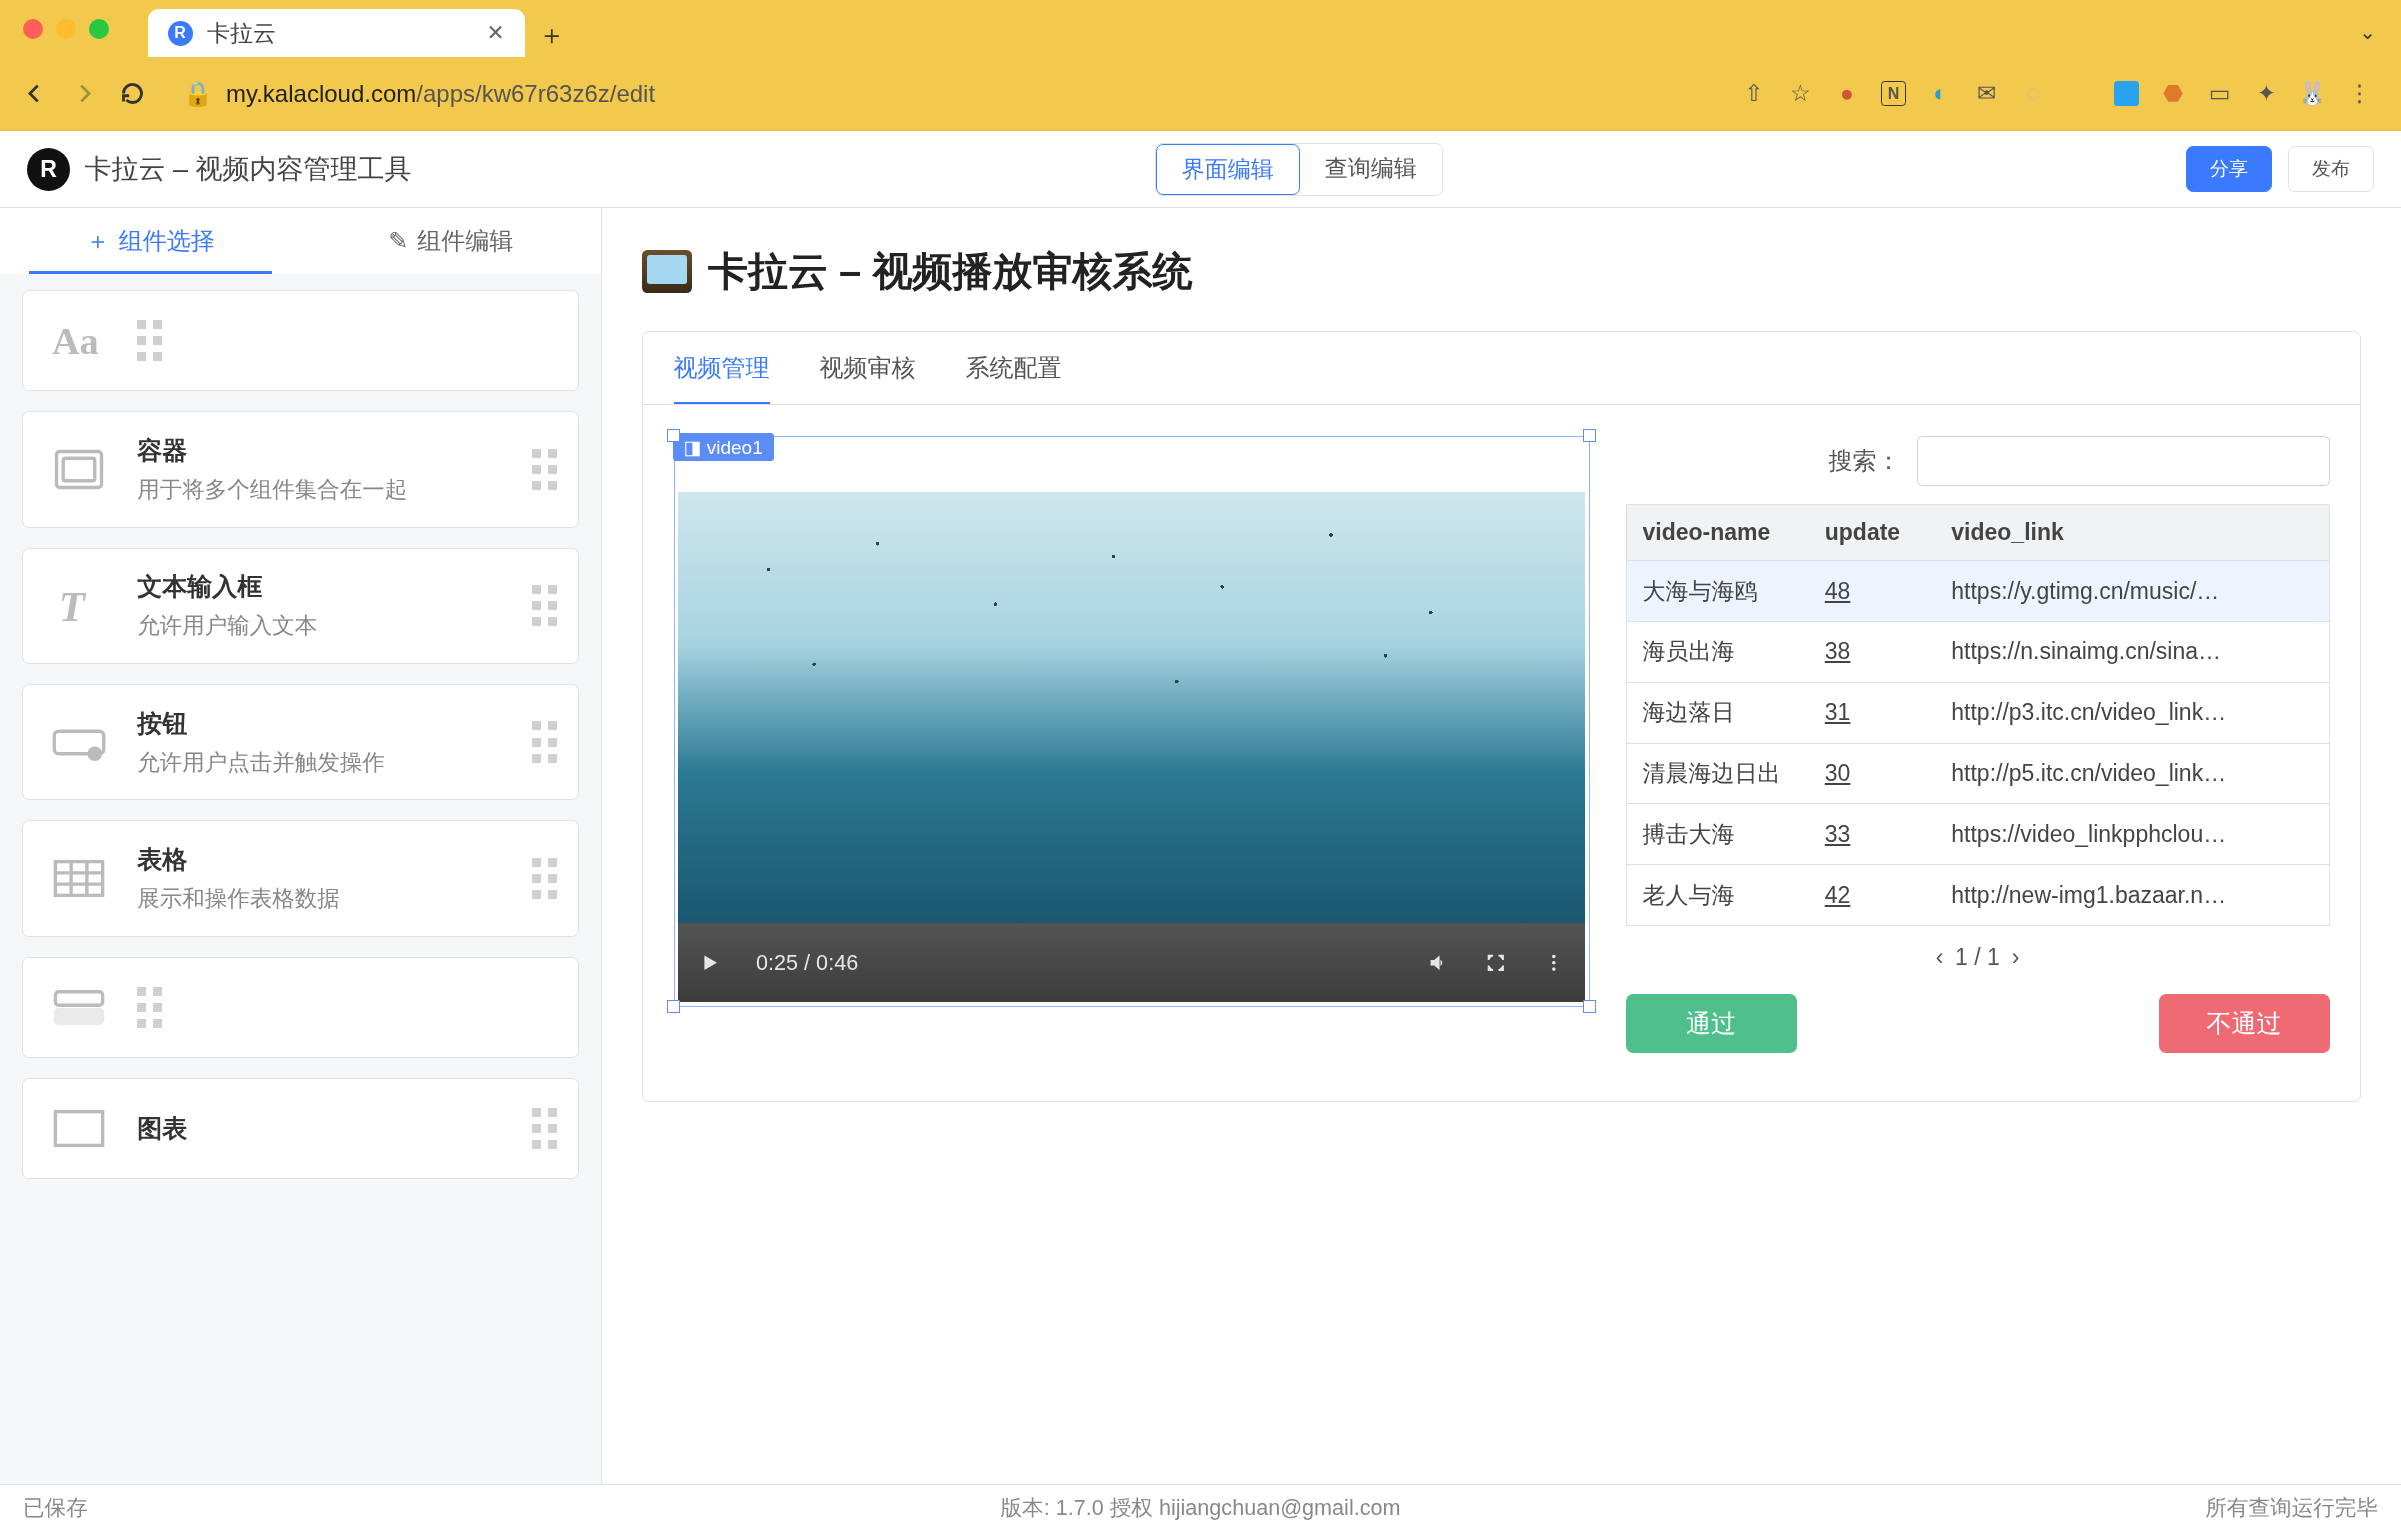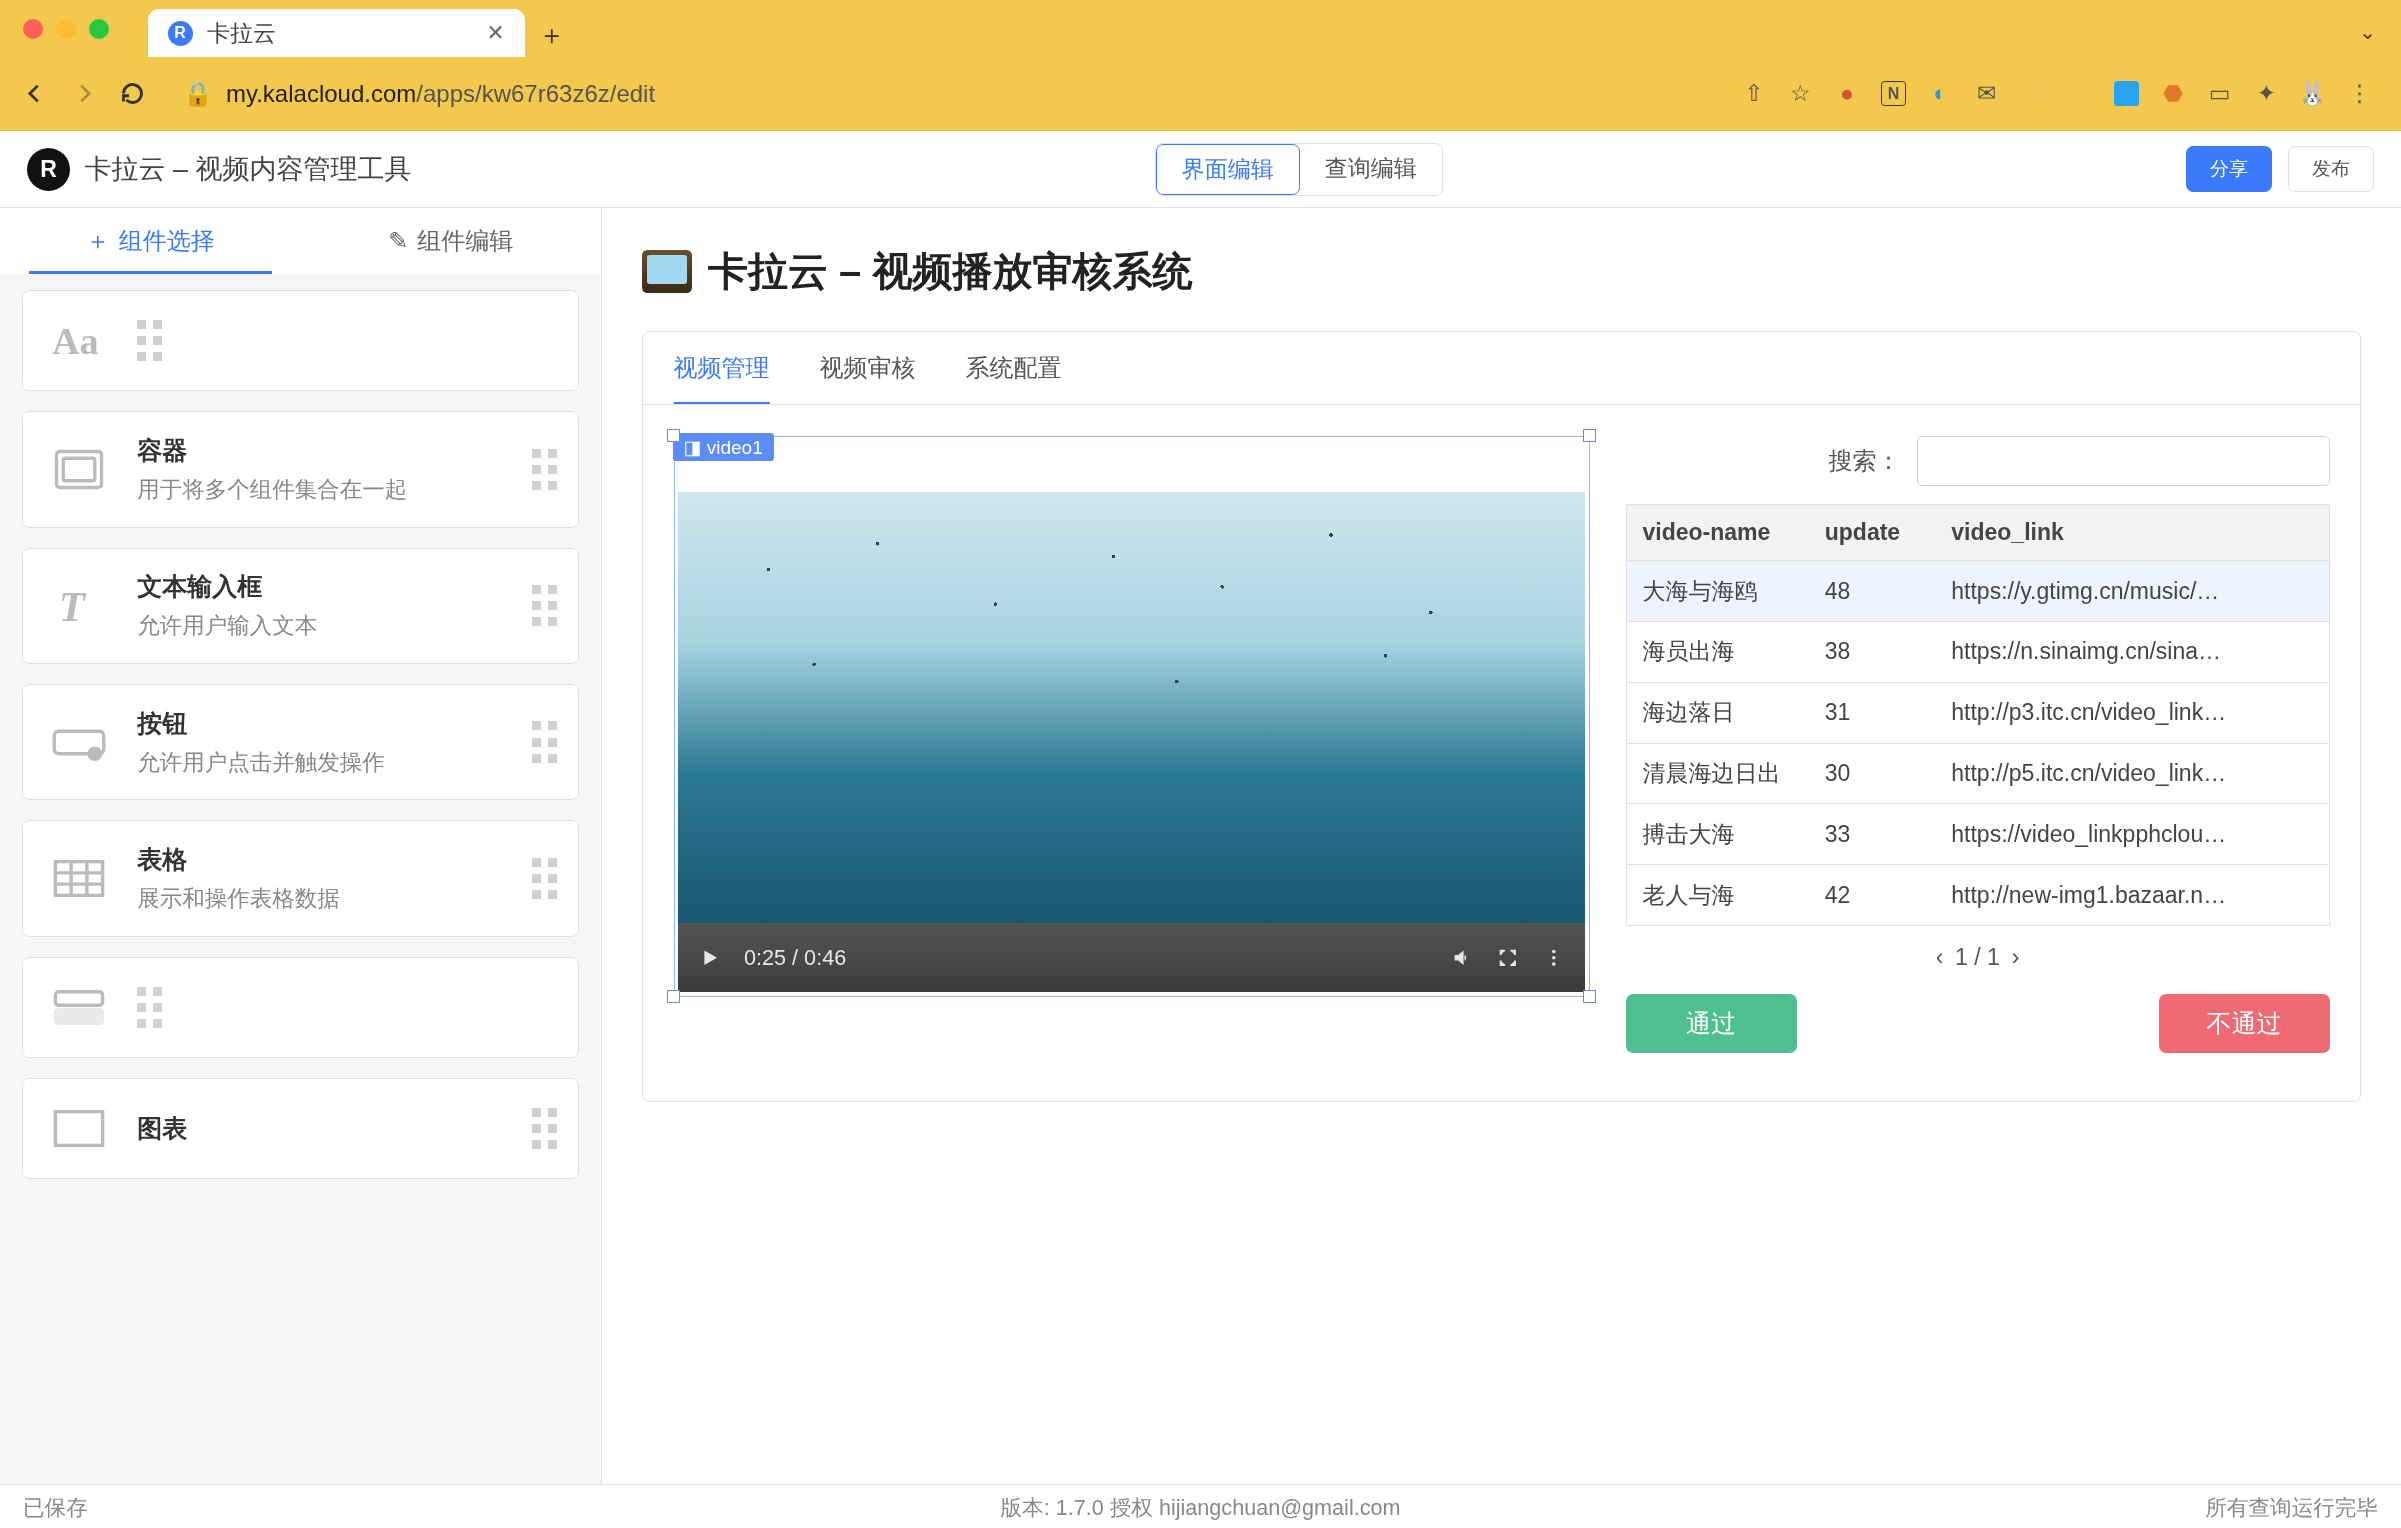--- a/index.html
+++ b/index.html
@@ -125,36 +125,36 @@
      radial-gradient(1.8px 1.8px at 22% 12%, #304050 98%, transparent),
      radial-gradient(1.8px 1.8px at 35% 26%, #304050 98%, transparent),
      radial-gradient(1.8px 1.8px at 48% 15%, #304050 98%, transparent),
      radial-gradient(1.8px 1.8px at 60% 22%, #304050 98%, transparent),
      radial-gradient(1.8px 1.8px at 72% 10%, #304050 98%, transparent),
      radial-gradient(1.8px 1.8px at 83% 28%, #304050 98%, transparent),
      radial-gradient(1.8px 1.8px at 15% 40%, #304050 98%, transparent),
      radial-gradient(1.8px 1.8px at 55% 44%, #304050 98%, transparent),
      radial-gradient(1.8px 1.8px at 78% 38%, #304050 98%, transparent);
   }
-  .video-controls { height:69px; background:linear-gradient(180deg,#545454,#3c3c3c); display:flex; align-items:center; padding:8px 20px; gap:23px; color:#e6e6e6; font-size:21.6px;}
+  .video-controls { height:79px; background:linear-gradient(180deg,#545454,#3c3c3c); display:flex; align-items:center; padding:8px 20px; gap:35px; color:#e6e6e6; font-size:21.6px;}
   .vc-icon { width:23px; height:23px; display:flex; align-items:center; justify-content:center; cursor:pointer;}
   .vc-icon svg{ width:21.6px; height:21.6px; fill:#e6e6e6; }
   .vc-spacer{ flex:1; }
 
   .right-col { flex:1; display:flex; flex-direction:column; gap:18px;}
   .search-row { display:flex; align-items:center; justify-content:flex-end; gap:16px; }
   .search-row label { font-size:24px; color:#555; }
   .search-row input { width:413px; height:50px; border:0.9px solid #cfcfcf; border-radius:5.4px; padding:0 12.6px; font-size:23px;}
 
   table.data { width:100%; border:0.9px solid var(--border); border-collapse:collapse; font-size:23px;}
   table.data th { background:#f1f2f3; text-align:left; padding:14.4px 16px; border-bottom:0.9px solid var(--border); font-weight:600; color:#444;}
   table.data td { padding:14.4px 16px; border-bottom:0.9px solid var(--border); color:#444; white-space:nowrap; overflow:hidden; text-overflow:ellipsis; max-width:0;}
   table.data tr.selected td { background:#eef4ff; }
   table.data td:nth-child(1){ width:26%; }
-  table.data td:nth-child(2){ width:18%; }
+  table.data td:nth-child(2){ width:18%;text-decoration:underline; }
   table.data td:nth-child(3){ width:56%; }
 
   .pager { text-align:center; font-size:23px; color:#555; }
   .pager .arrow { cursor:pointer; padding:0 5.4px; }
 
   .action-row { display:flex; justify-content:space-between; gap:27px; margin-top:5.4px;}
   .action-row .btn-pass { flex:0 0 171px; background:var(--green); color:#fff; border:none; border-radius:7.2px; padding:12.6px 0; font-size:25px; cursor:pointer;}
   .action-row .btn-reject { flex:0 0 171px; background:var(--red); color:#fff; border:none; border-radius:7.2px; padding:12.6px 0; font-size:25px; cursor:pointer;}
 
   

